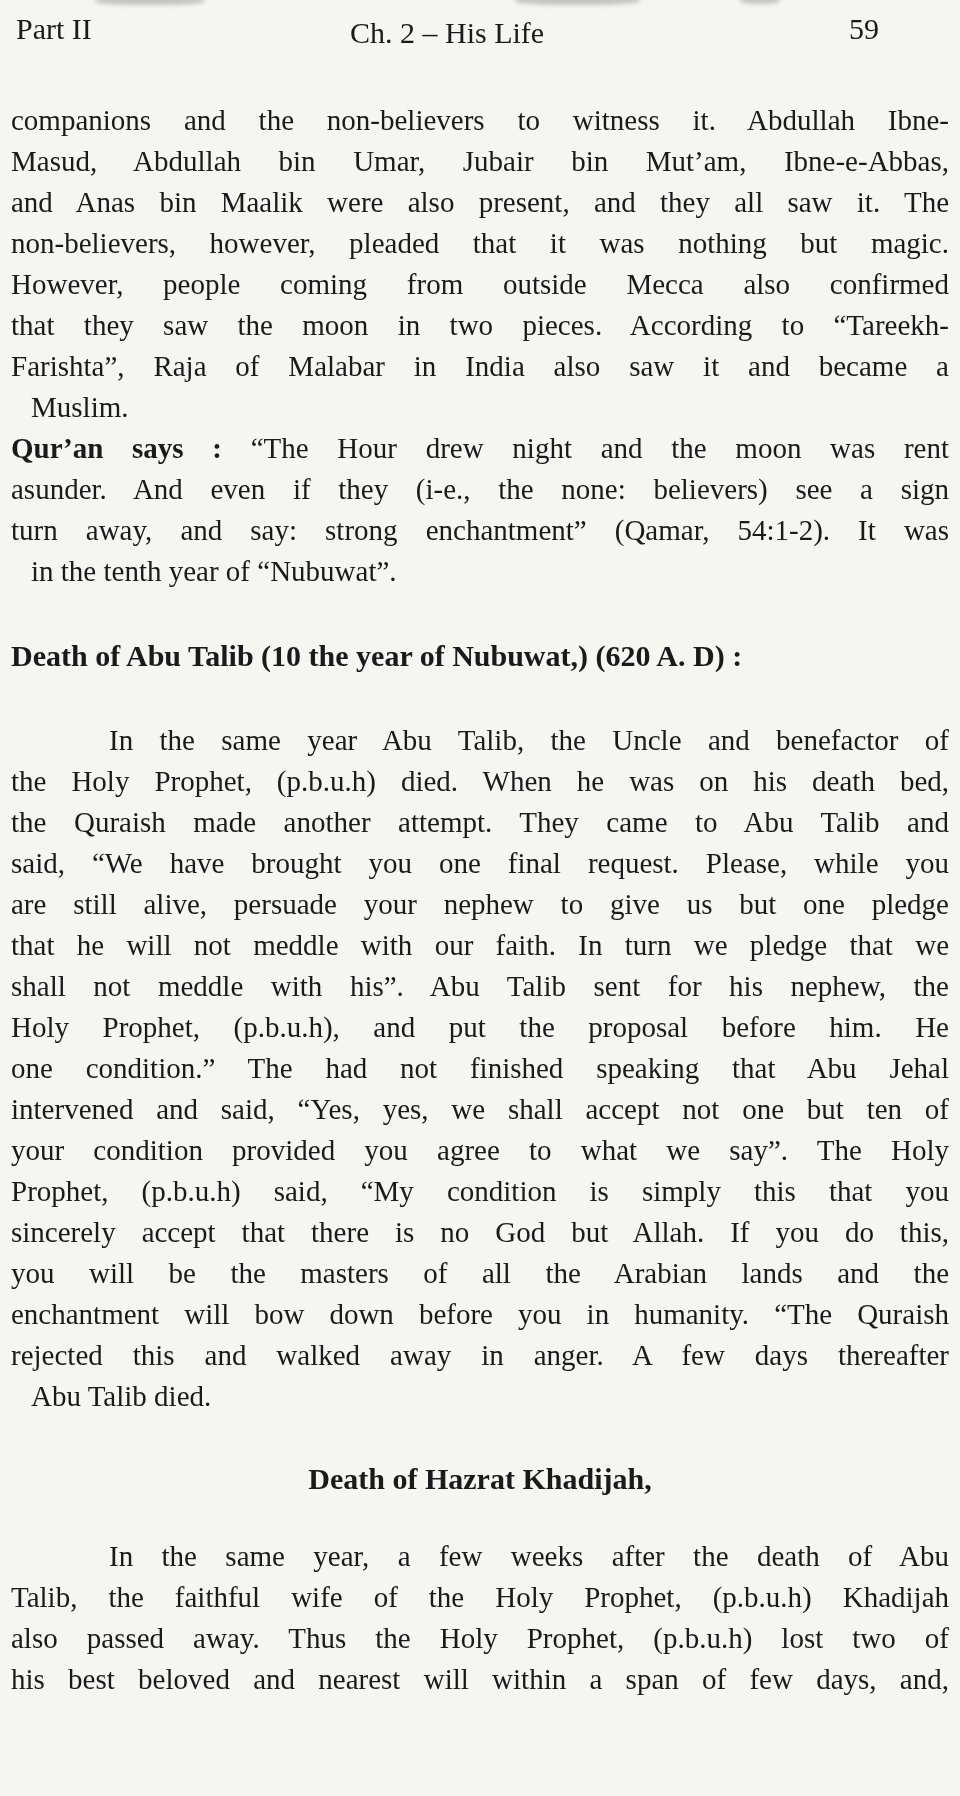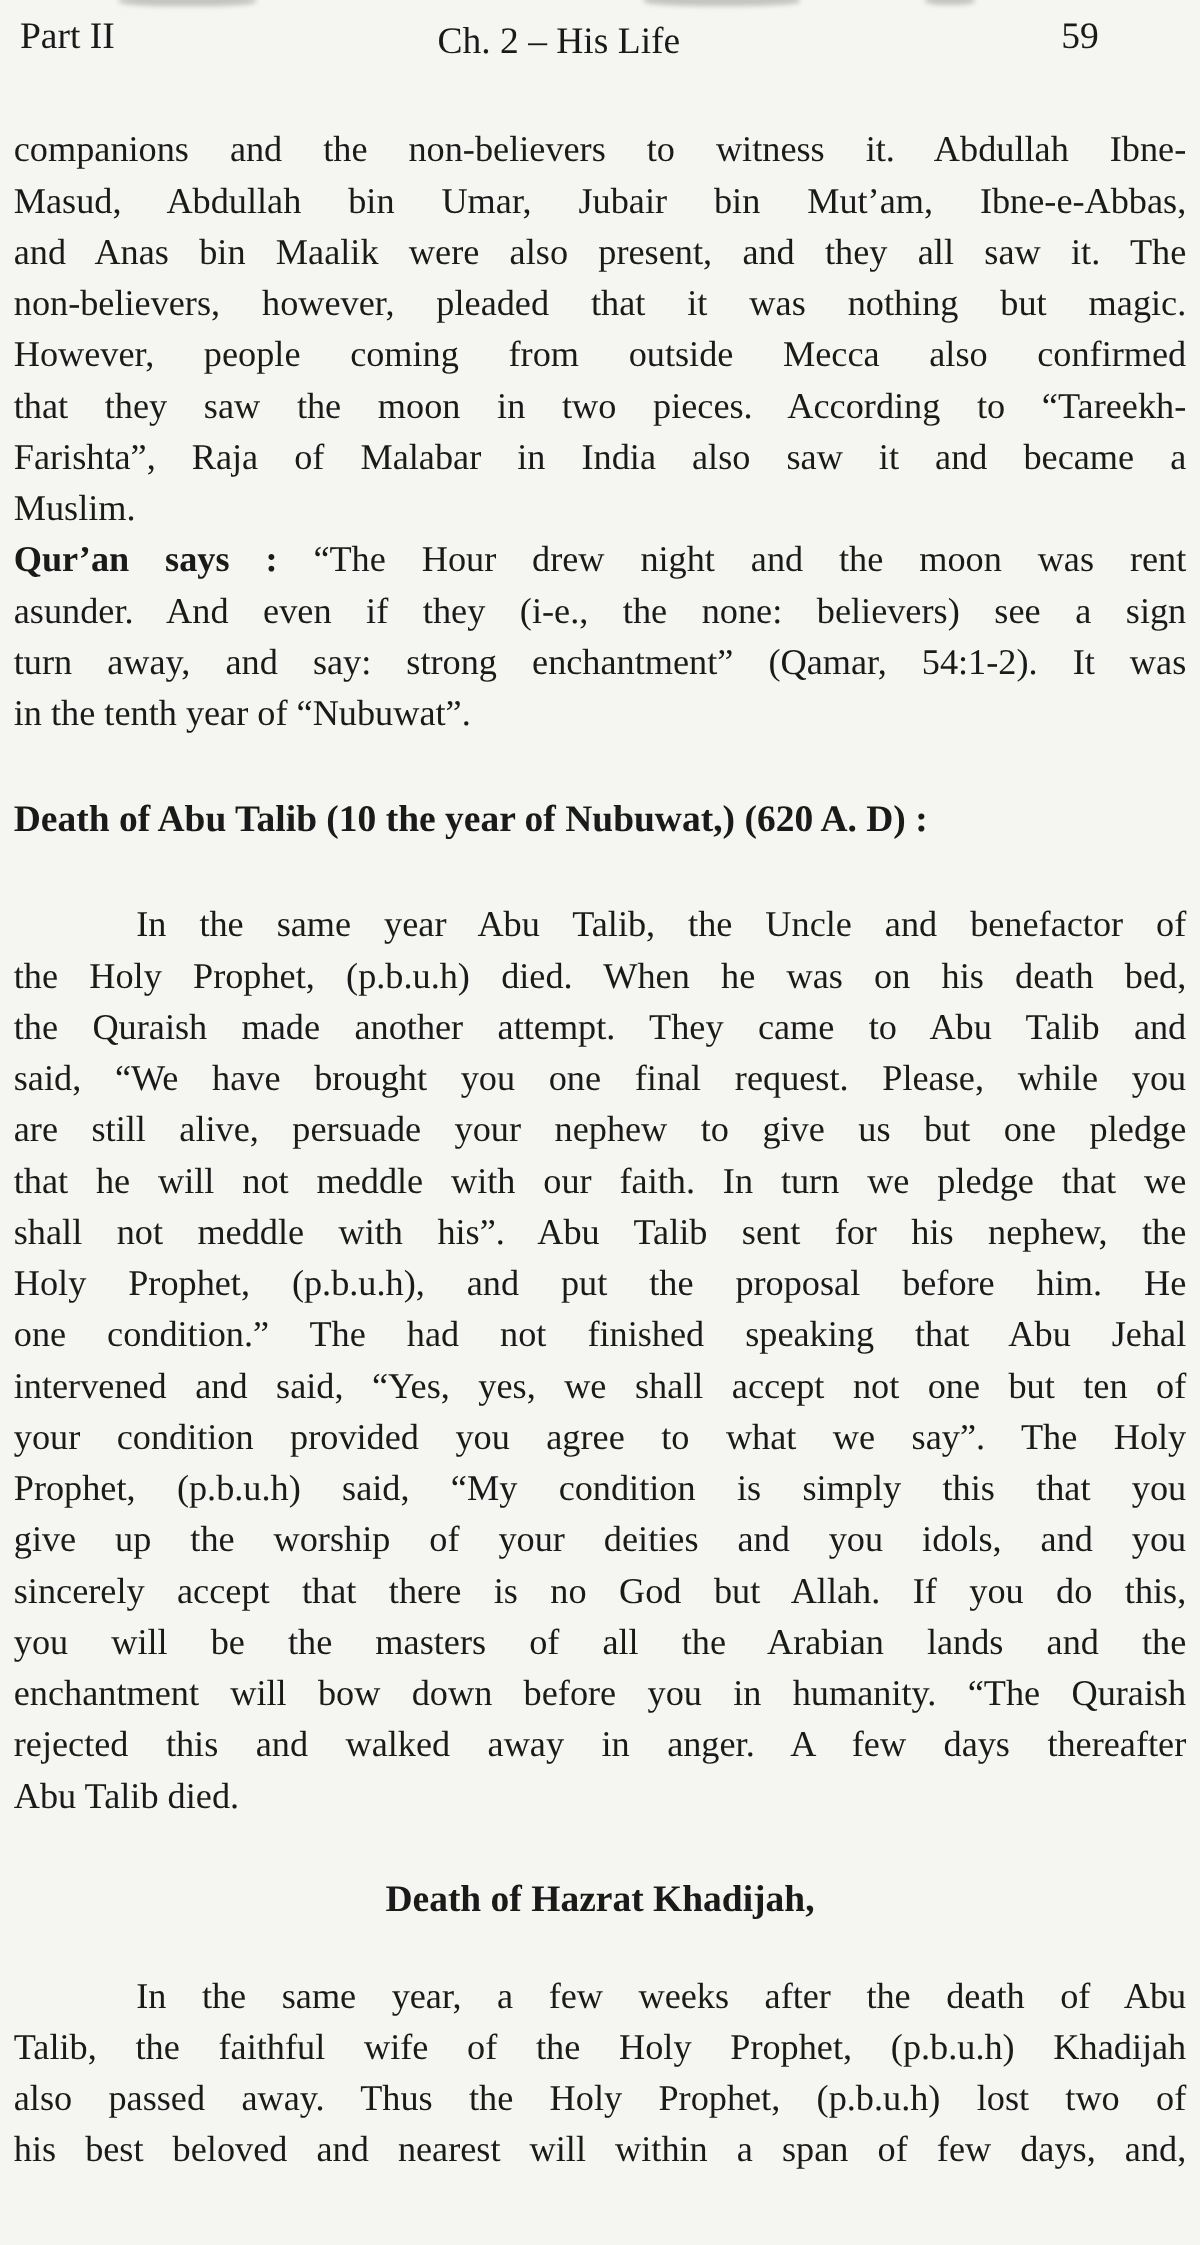--- a/index.html
+++ b/index.html
@@ -36,21 +36,21 @@
   main {
     padding: 0 11px;
     font-size: 29px;
     line-height: 41px;
   }
   .line {
     text-align: justify;
     text-align-last: justify;
     white-space: normal;
   }
-  .line.last   { text-align-last: left; }
+  .line.last   { text-align-last: left; margin-left: 20px; }
   .line.indent { padding-left: 98px; }
   .b { font-weight: bold; }
 
   .heading {
     font-weight: bold;
     font-size: 30px;
     line-height: 41px;
   }
   .p1 { margin-top: 50px; }
   .h1 { margin-top: 43px; }
@@ -101,21 +101,20 @@
       <div class="line">the Quraish made another attempt. They came to Abu Talib and</div>
       <div class="line">said, “We have brought you one final request. Please, while you</div>
       <div class="line">are still alive, persuade your nephew to give us but one pledge</div>
       <div class="line">that he will not meddle with our faith. In turn we pledge that we</div>
       <div class="line">shall not meddle with his”. Abu Talib sent for his nephew, the</div>
       <div class="line">Holy Prophet, (p.b.u.h), and put the proposal before him. He</div>
       <div class="line">one condition.” The had not finished speaking that Abu Jehal</div>
       <div class="line">intervened and said, “Yes, yes, we shall accept not one but ten of</div>
       <div class="line">your condition provided you agree to what we say”. The Holy</div>
       <div class="line">Prophet, (p.b.u.h) said, “My condition is simply this that you</div>
-      <div class="line">give up the worship of your deities and you idols, and you</div>
       <div class="line">sincerely accept that there is no God but Allah. If you do this,</div>
       <div class="line">you will be the masters of all the Arabian lands and the</div>
       <div class="line">enchantment will bow down before you in humanity. “The Quraish</div>
       <div class="line">rejected this and walked away in anger. A few days thereafter</div>
       <div class="line last">Abu Talib died.</div>
     </div>
 
     <div class="heading h2">Death of Hazrat Khadijah,</div>
 
     <div class="para p4">

